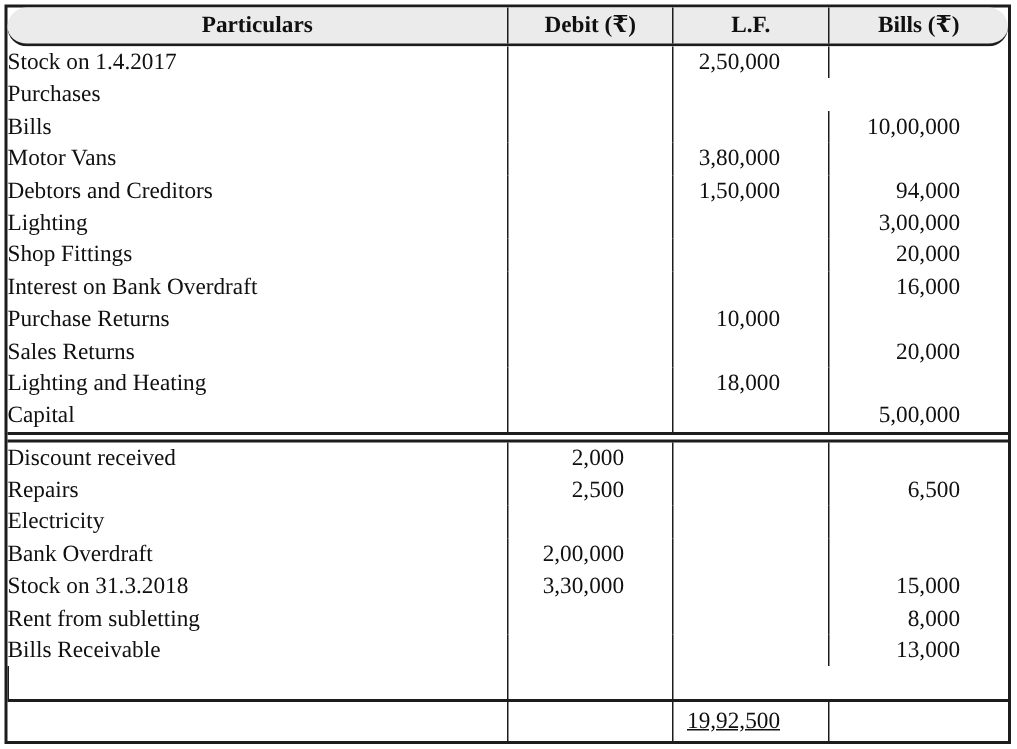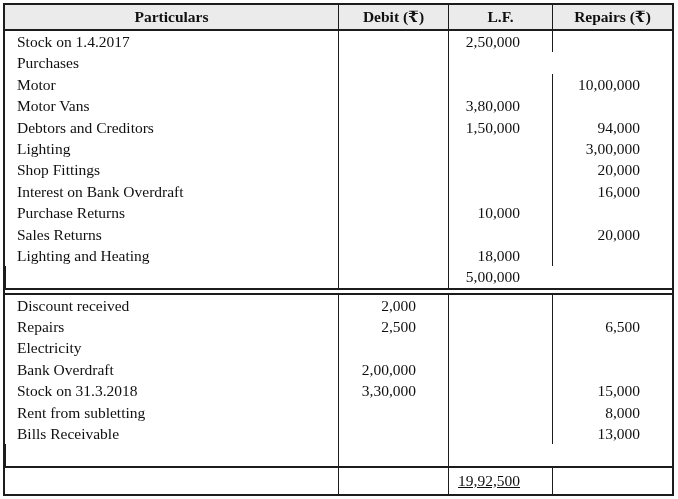--- a/index.html
+++ b/index.html
@@ -16,29 +16,30 @@
   }
   .trial-balance{
     position:absolute;left:3px;top:3px;width:671px;
     border:2.5px solid var(--border);
     box-sizing:border-box;
     background:#fff;
   }
   .row{
     display:grid;
     grid-template-columns:333px 110px 104px 1fr;
+    border-radius:13px;
   }
   .cell{
     box-sizing:border-box;
     height:21.4px;line-height:21.4px;
     font-size:15.5px;
     white-space:nowrap;overflow:hidden;
   }
   .cell.b{border-left:1.5px solid var(--border);}
-  .cell.p{padding-left:12px;text-align:left;}
+  .cell.p{padding-left:0;text-align:left;}
   .cell.n{padding-right:32px;text-align:right;}
   .header-row{
     background:var(--header-bg);
     border-bottom:2px solid var(--border);
   }
   .header-row .cell{
     height:24px;line-height:24px;
     font-weight:bold;text-align:center;
     padding:0;font-size:15.5px;
   }
@@ -55,37 +56,37 @@
 </style>
 </head>
 <body>
 
 <div class="trial-balance">
 
   <div class="row header-row">
     <div class="cell">Particulars</div>
     <div class="cell b">Debit (₹)</div>
     <div class="cell b">L.F.</div>
-    <div class="cell b">Repairs (₹)</div>
+    <div class="cell b">Bills (₹)</div>
   </div>
 
   <div class="section-1">
     <div class="row">
       <div class="cell p">Stock on 1.4.2017</div>
       <div class="cell b n"></div>
       <div class="cell b n">2,50,000</div>
       <div class="cell b n"></div>
     </div>
     <div class="row">
       <div class="cell p">Purchases</div>
       <div class="cell b n"></div>
       <div class="cell b n"></div>
     </div>
     <div class="row">
-      <div class="cell p">Motor</div>
+      <div class="cell p">Bills</div>
       <div class="cell b n"></div>
       <div class="cell b n"></div>
       <div class="cell b n">10,00,000</div>
     </div>
     <div class="row">
       <div class="cell p">Motor Vans</div>
       <div class="cell b n"></div>
       <div class="cell b n">3,80,000</div>
       <div class="cell b n"></div>
     </div>
@@ -125,20 +126,21 @@
       <div class="cell b n"></div>
       <div class="cell b n">20,000</div>
     </div>
     <div class="row">
       <div class="cell p">Lighting and Heating</div>
       <div class="cell b n"></div>
       <div class="cell b n">18,000</div>
       <div class="cell b n"></div>
     </div>
     <div class="row">
+      <div class="cell p">Capital</div>
       <div class="cell b n"></div>
       <div class="cell b n"></div>
       <div class="cell b n">5,00,000</div>
     </div>
   </div>
 
   <div class="section-2">
     <div class="row">
       <div class="cell p">Discount received</div>
       <div class="cell b n">2,000</div>

